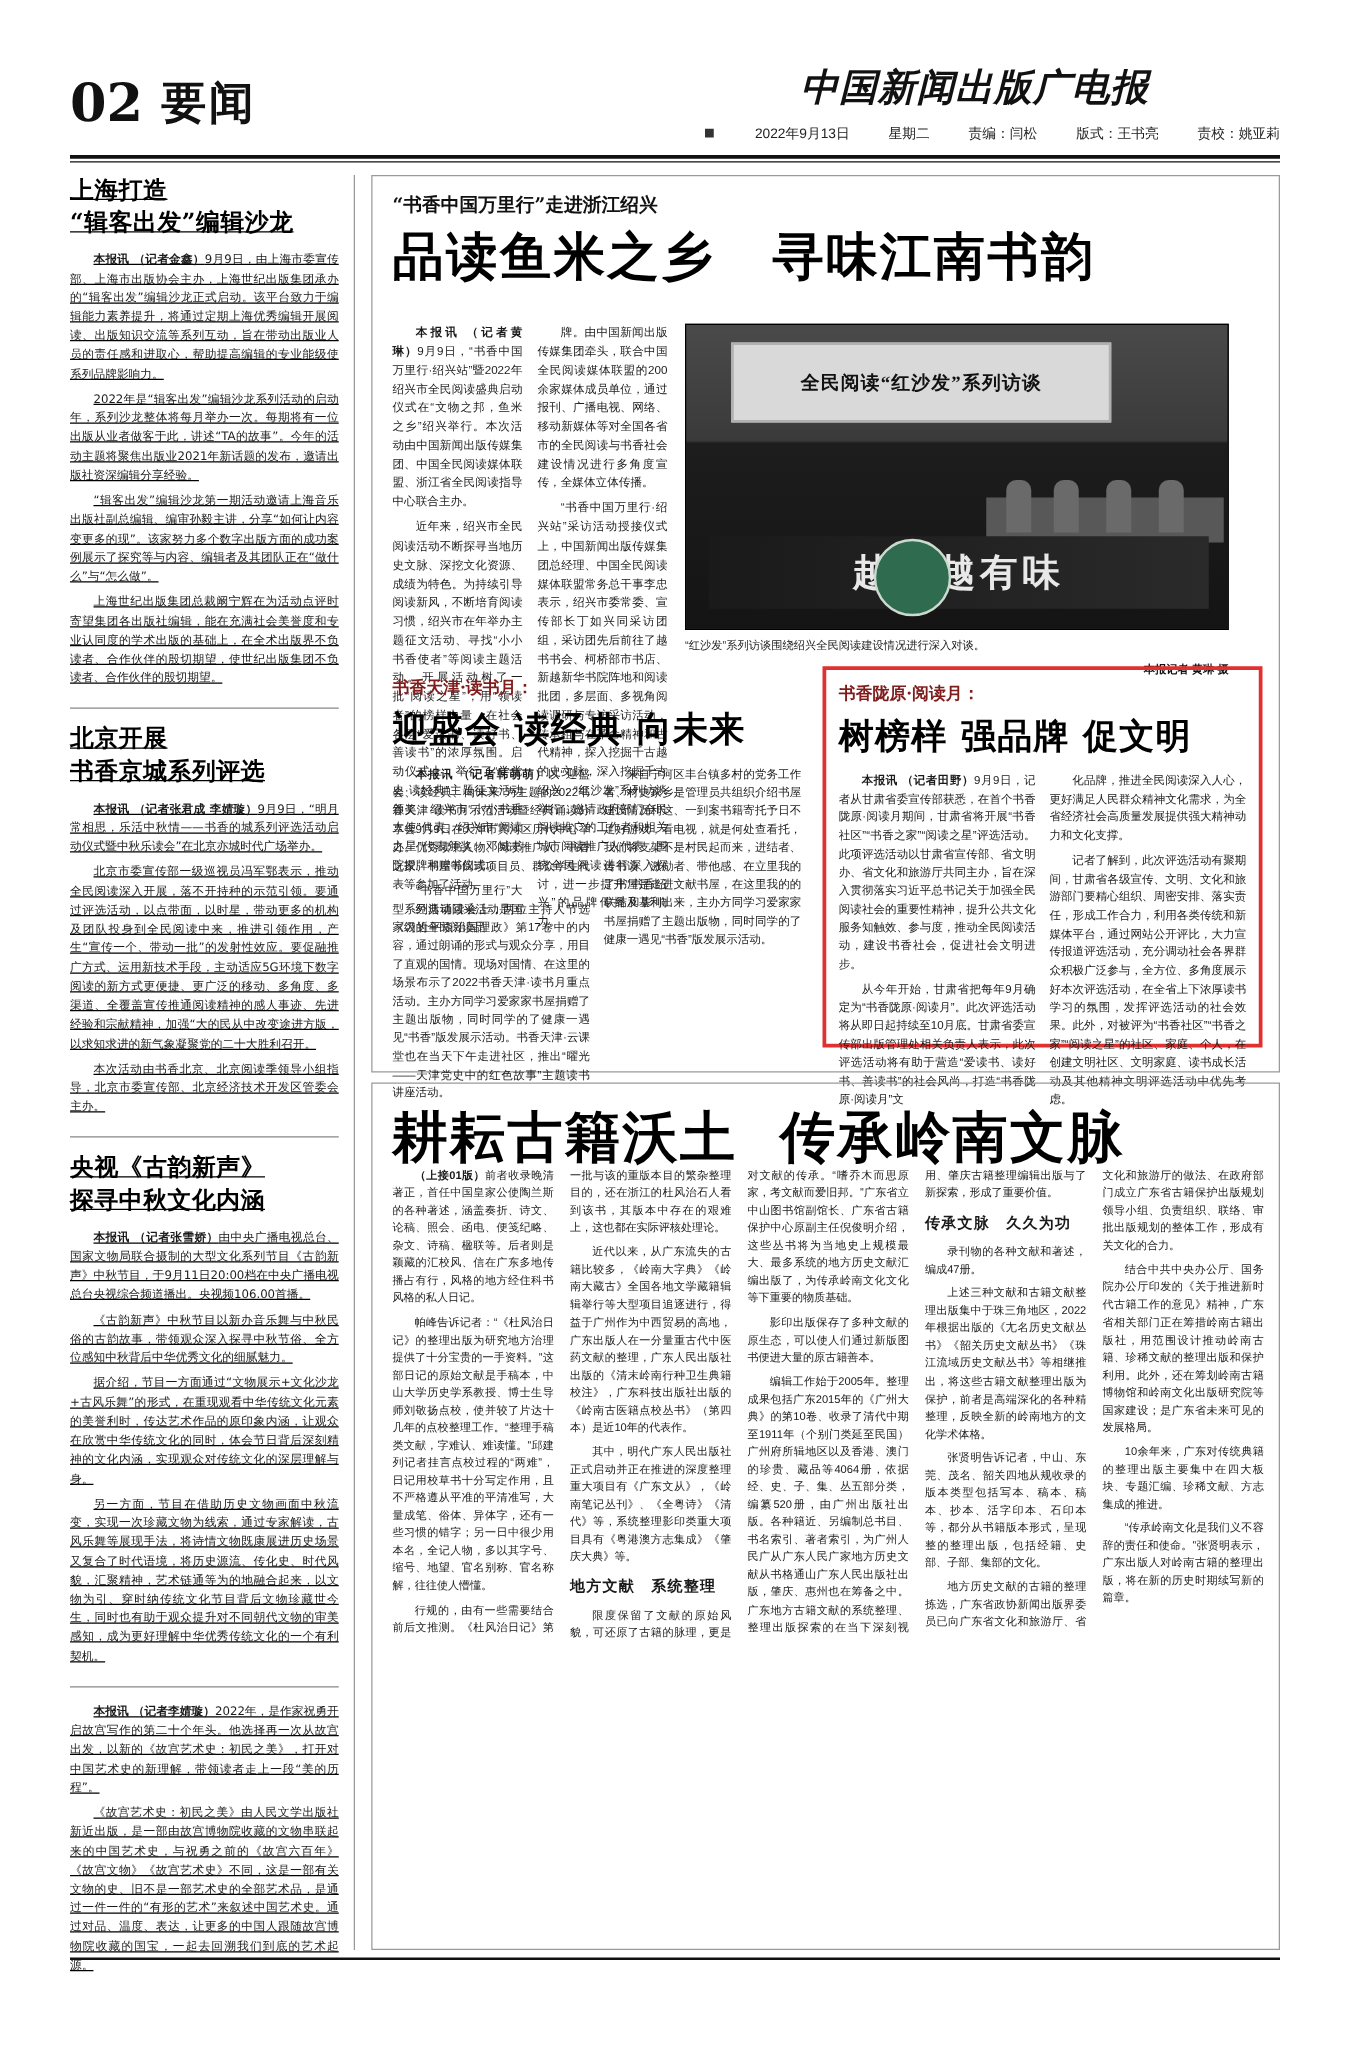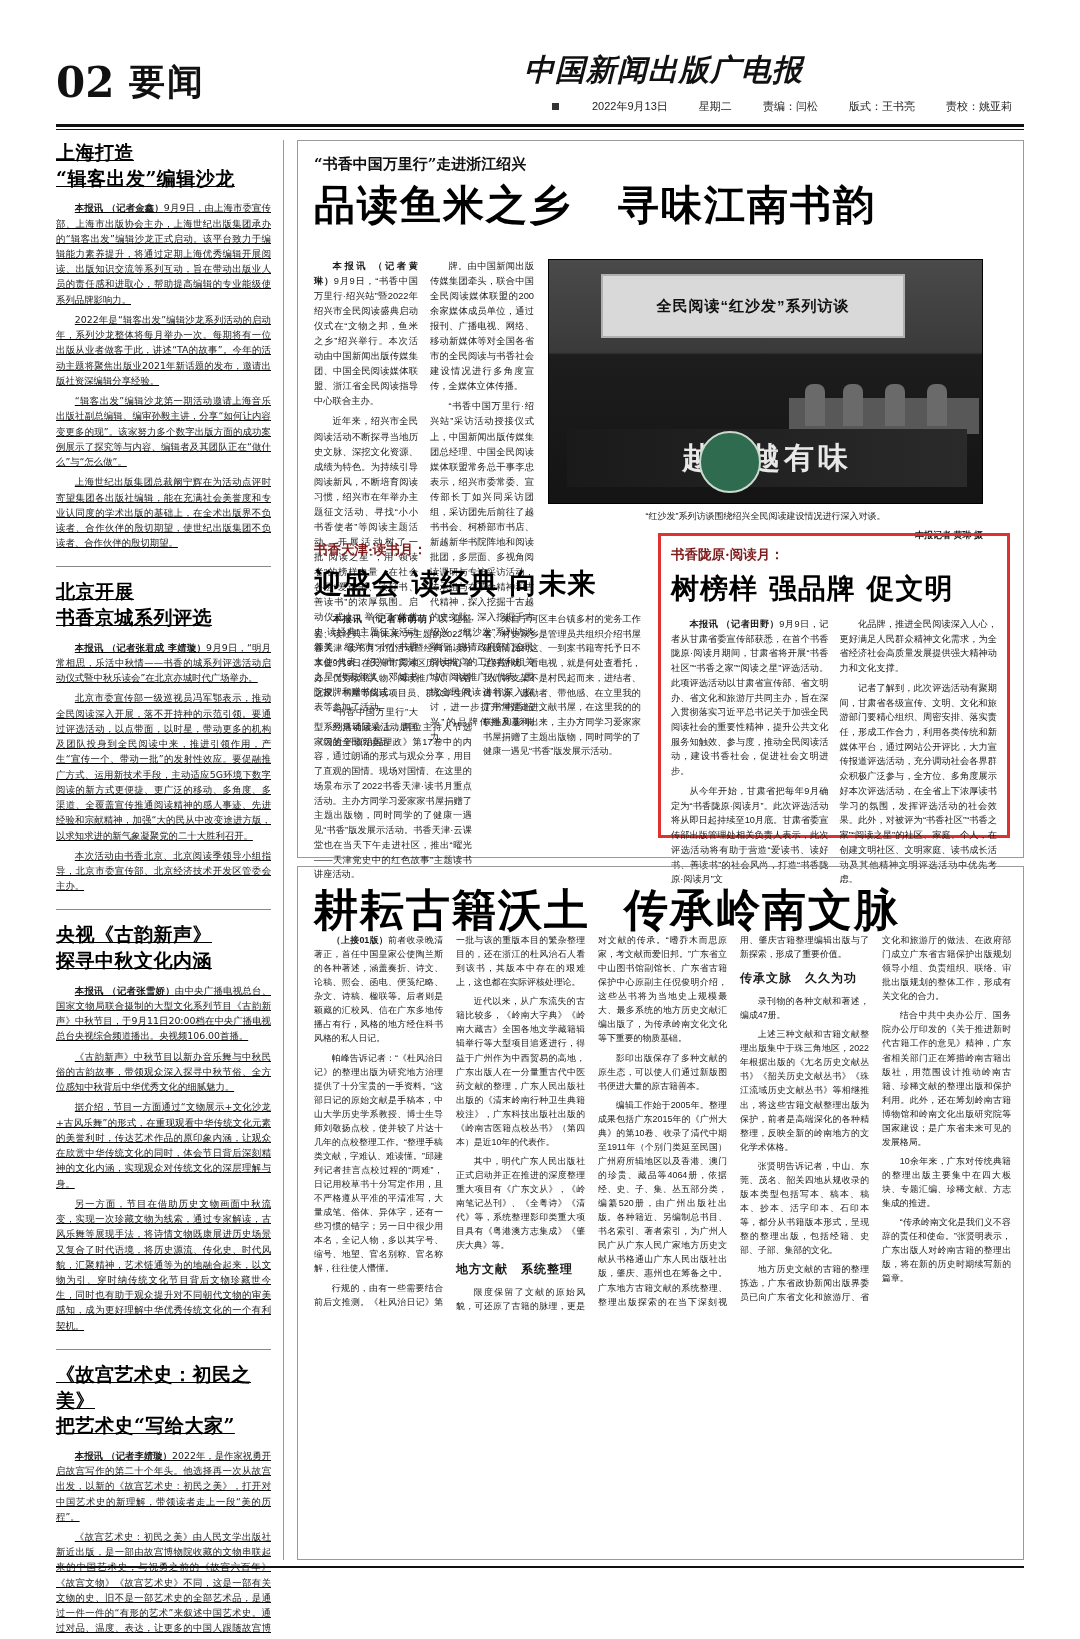--- a/index.html
+++ b/index.html
@@ -14,21 +14,21 @@
     font-family:"DejaVu Serif","Liberation Serif",serif;
     font-size:42px;font-weight:bold;color:#111;display:inline-block;
     border-bottom:none;letter-spacing:0px;vertical-align:middle;
   }
   .section-name{
     font-family:"DejaVu Serif","Liberation Serif",serif;
     font-size:36px;font-weight:bold;color:#111;margin-left:10px;vertical-align:middle;
     letter-spacing:2px;
   }
   .masthead-left{position:absolute;left:0;top:8px;}
-  .masthead-right{position:absolute;right:12px;top:0;text-align:left;}
+  .masthead-right{position:absolute;right:0;top:0;text-align:center;}
   .paper-title{
     font-family:"DejaVu Serif","Liberation Serif",serif;
     font-size:30px;font-weight:bold;color:#111;letter-spacing:1px;
     font-style:italic;
   }
   .masthead-meta{
     margin-top:8px;font-size:11px;color:#222;letter-spacing:0px;
   }
   .masthead-meta span{margin-left:28px;}
   .masthead-meta .sq{display:inline-block;width:7px;height:7px;background:#333;margin-right:5px;}
@@ -81,40 +81,40 @@
   .photo{
     width:435px;height:245px;background:#2a2a2a;position:relative;overflow:hidden;
     border:1px solid #000;box-sizing:border-box;
   }
   .stage{position:absolute;left:0;top:0;width:100%;height:100%;
     background:linear-gradient(180deg,#4a4a4a 0%,#3a3a3a 38%,#1d1d1d 39%,#141414 100%);}
   .screen{
     position:absolute;left:36px;top:14px;width:300px;height:60px;background:#d9d9d9;
     border:2px solid #b0b0b0;color:#111;font-size:15px;font-weight:bold;
     display:flex;align-items:center;justify-content:center;
-    font-family:Liberation Sans, sans-serif;letter-spacing:1px;margin-left:16px;
+    font-family:Liberation Serif, serif;letter-spacing:1px;
   }
   .banner{
     position:absolute;left:18px;bottom:16px;width:400px;height:58px;
     background:linear-gradient(90deg,#1a1a1a,#2a2a2a);
     display:flex;align-items:center;justify-content:center;
   }
   .banner-text{
     font-family:"DejaVu Serif","Liberation Serif",serif;
     font-size:30px;font-weight:bold;color:#e8e8e8;letter-spacing:4px;
   }
   .logo-circ{
     position:absolute;left:150px;bottom:10px;width:58px;height:58px;border-radius:50%;
     background:#2f6b4f;border:2px solid #cbd9cf;
   }
   .figs{position:absolute;left:250px;top:96px;width:170px;height:70px;}
   .fig{position:absolute;bottom:0;width:20px;height:42px;background:#6a6a6a;border-radius:8px 8px 0 0;}
   .desk{position:absolute;left:240px;top:138px;width:190px;height:36px;background:#585858;}
   .caption{
-    font-size:9px;color:#222;text-align:center;margin-top:6px;line-height:1.5;
+    font-size:9px;color:#222;margin-top:6px;line-height:1.5;
   }
   .credit{font-size:9px;color:#111;text-align:right;margin-top:5px;font-weight:bold;}
 
   
   .sub-left{position:absolute;left:16px;top:400px;width:327px;}
   .sub-right{
     position:absolute;left:360px;top:392px;width:352px;height:305px;
     border:3px solid #e03131;box-sizing:border-box;padding:10px 10px 6px 10px;
   }
   .sub-kicker{
@@ -217,24 +217,20 @@
       <div class="body" id="b2">
           <p><span class="byline">本报讯 （记者张雪娇）</span>由中央广播电视总台、国家文物局联合摄制的大型文化系列节目《古韵新声》中秋节目，于9月11日20:00档在中央广播电视总台央视综合频道播出。央视频106.00首播。</p>
           <p>《古韵新声》中秋节目以新办音乐舞与中秋民俗的古韵故事，带领观众深入探寻中秋节俗、全方位感知中秋背后中华优秀文化的细腻魅力。</p>
           <p>据介绍，节目一方面通过“文物展示+文化沙龙+古风乐舞”的形式，在重现观看中华传统文化元素的美誉利时，传达艺术作品的原印象内涵，让观众在欣赏中华传统文化的同时，体会节日背后深刻精神的文化内涵，实现观众对传统文化的深层理解与身。</p>
           <p>另一方面，节目在借助历史文物画面中秋流变，实现一次珍藏文物为线索，通过专家解读，古风乐舞等展现手法，将诗情文物既康展进历史场景又复合了时代语境，将历史源流、传化史、时代风貌，汇聚精神，艺术链通等为的地融合起来，以文物为引、穿时纳传统文化节目背后文物珍藏世今生，同时也有助于观众提升对不同朝代文物的审美感知，成为更好理解中华优秀传统文化的一个有利契机。</p>
         </div>
     </div>
     <hr class="sep">
 
     <div class="art-block">
-      <div class="lead-title" id="t3">
-          <div>《故宫艺术史：初民之美》</div>
-          <div>把艺术史“写给大家”</div>
-        </div>
       <div class="body" id="b3">
           <p><span class="byline">本报讯 （记者李婧璇）</span>2022年，是作家祝勇开启故宫写作的第二十个年头。他选择再一次从故宫出发，以新的《故宫艺术史：初民之美》，打开对中国艺术史的新理解，带领读者走上一段“美的历程”。</p>
           <p>《故宫艺术史：初民之美》由人民文学出版社新近出版，是一部由故宫博物院收藏的文物串联起来的中国艺术史，与祝勇之前的《故宫六百年》《故宫文物》《故宫艺术史》不同，这是一部有关文物的史、旧不是一部艺术史的全部艺术品，是通过一件一件的“有形的艺术”来叙述中国艺术史。通过对品、温度、表达，让更多的中国人跟随故宫博物院收藏的国宝，一起去回溯我们到底的艺术起源。</p>
         </div>
     </div>
   </div>
 
   <div class="box-main">
     <div class="kicker">“书香中国万里行”走进浙江绍兴</div>
     <div class="big-head">

